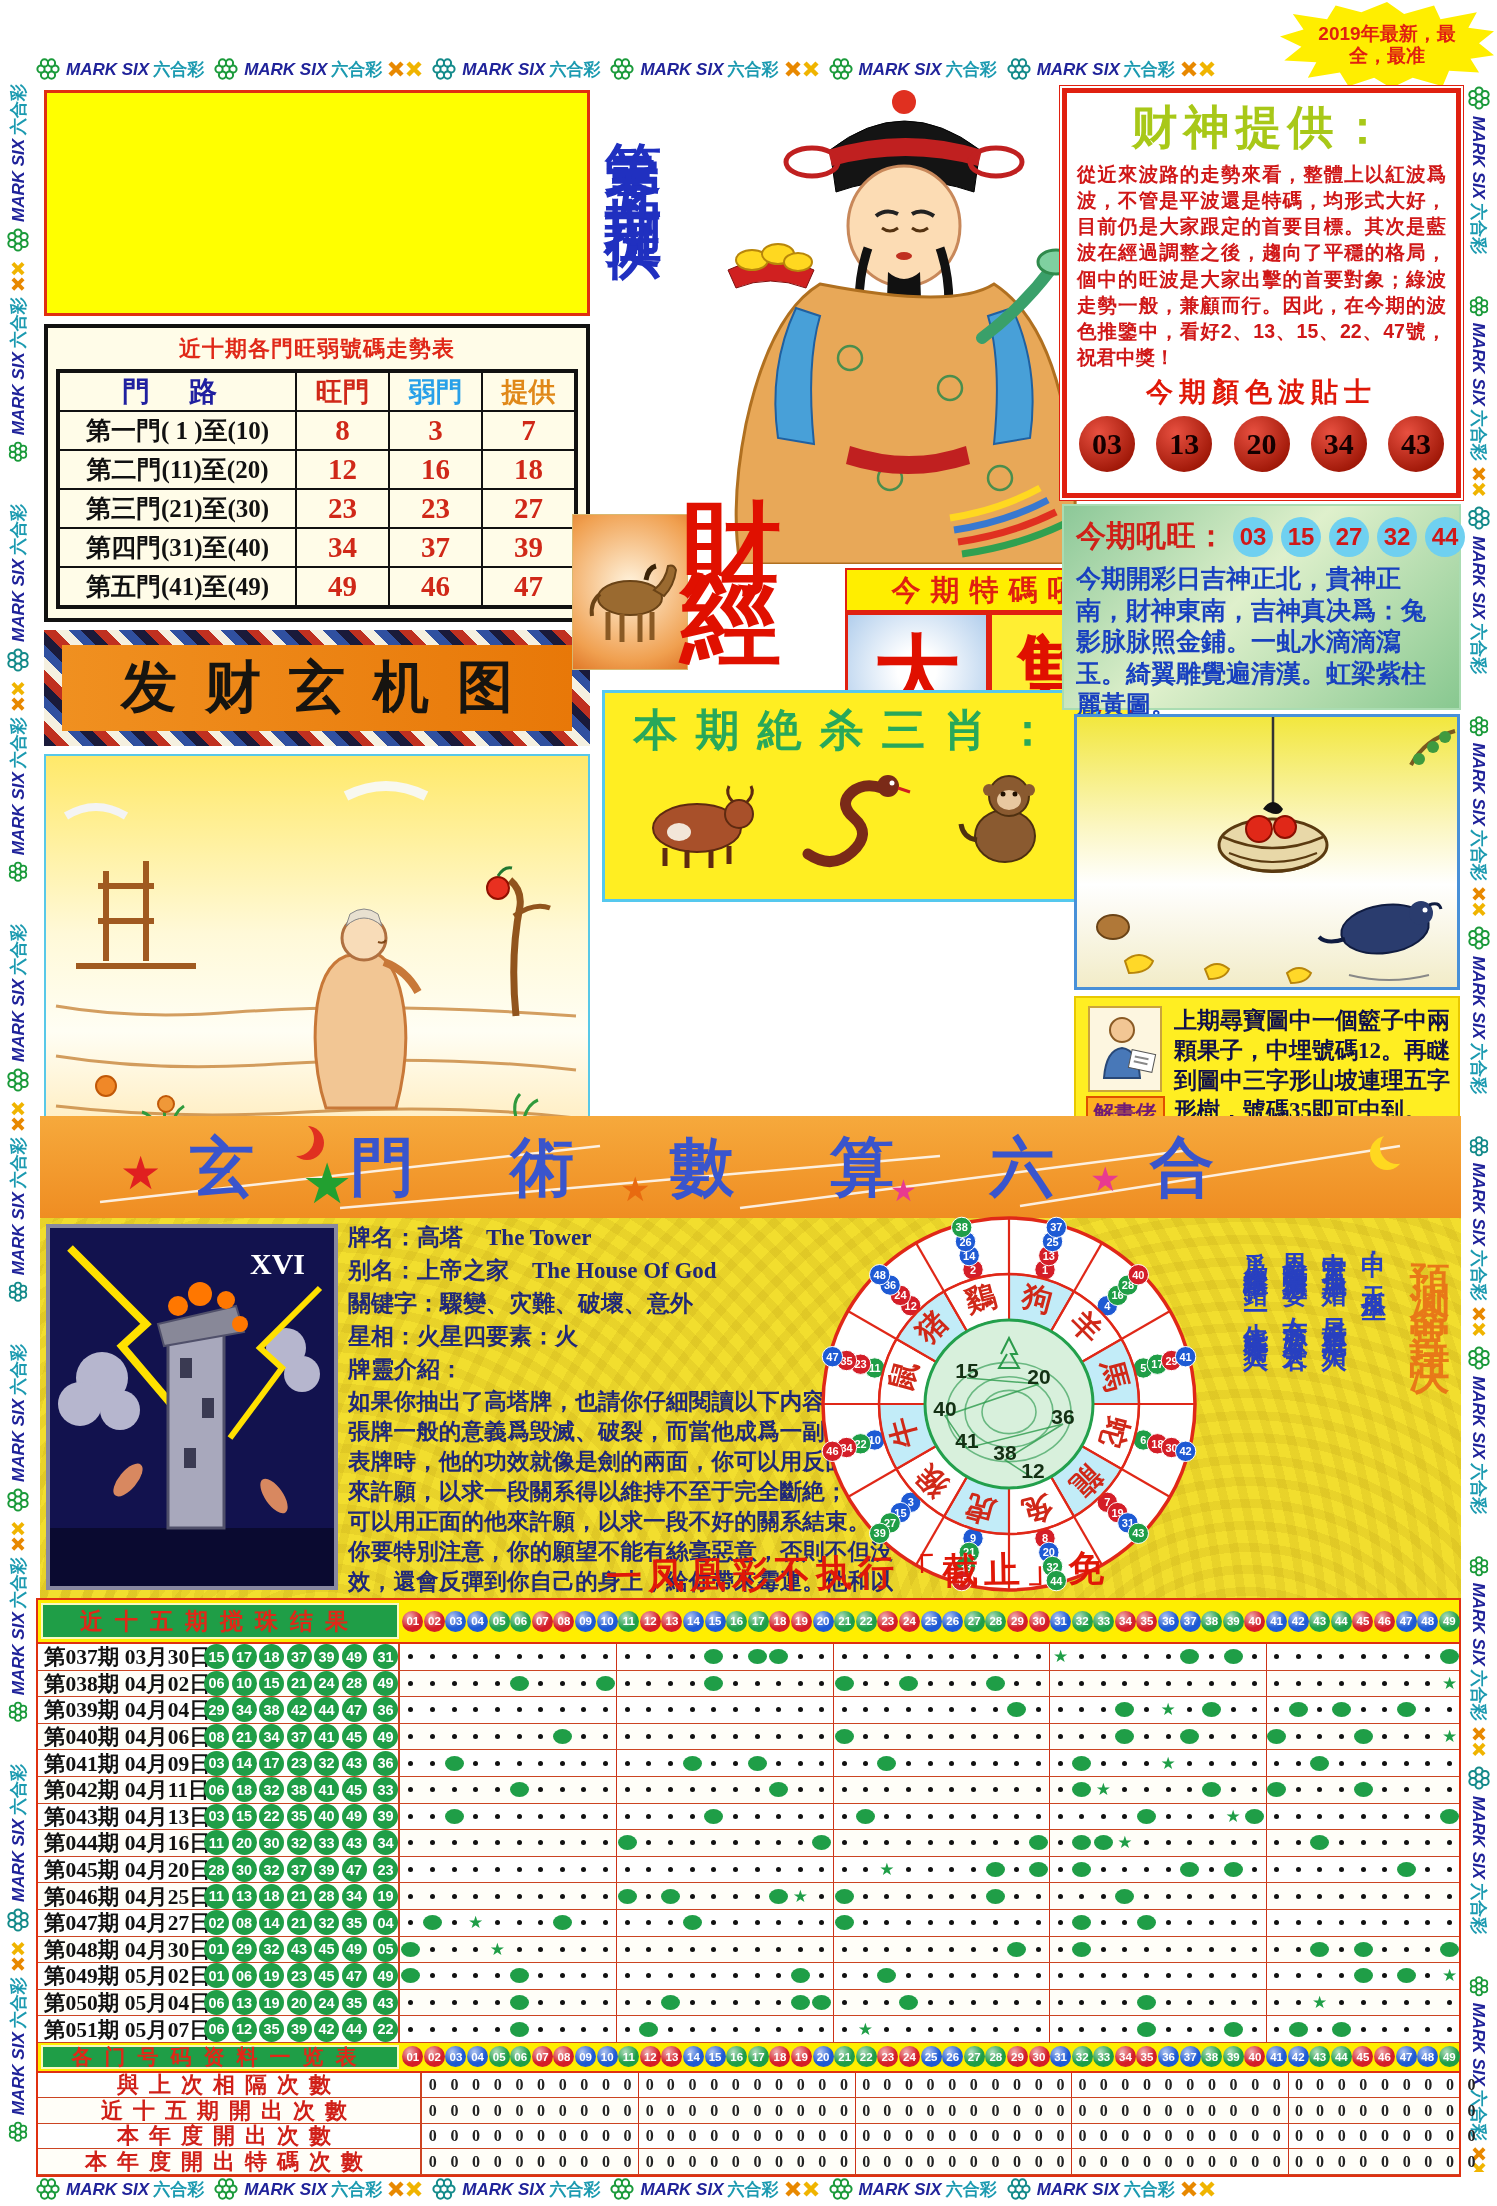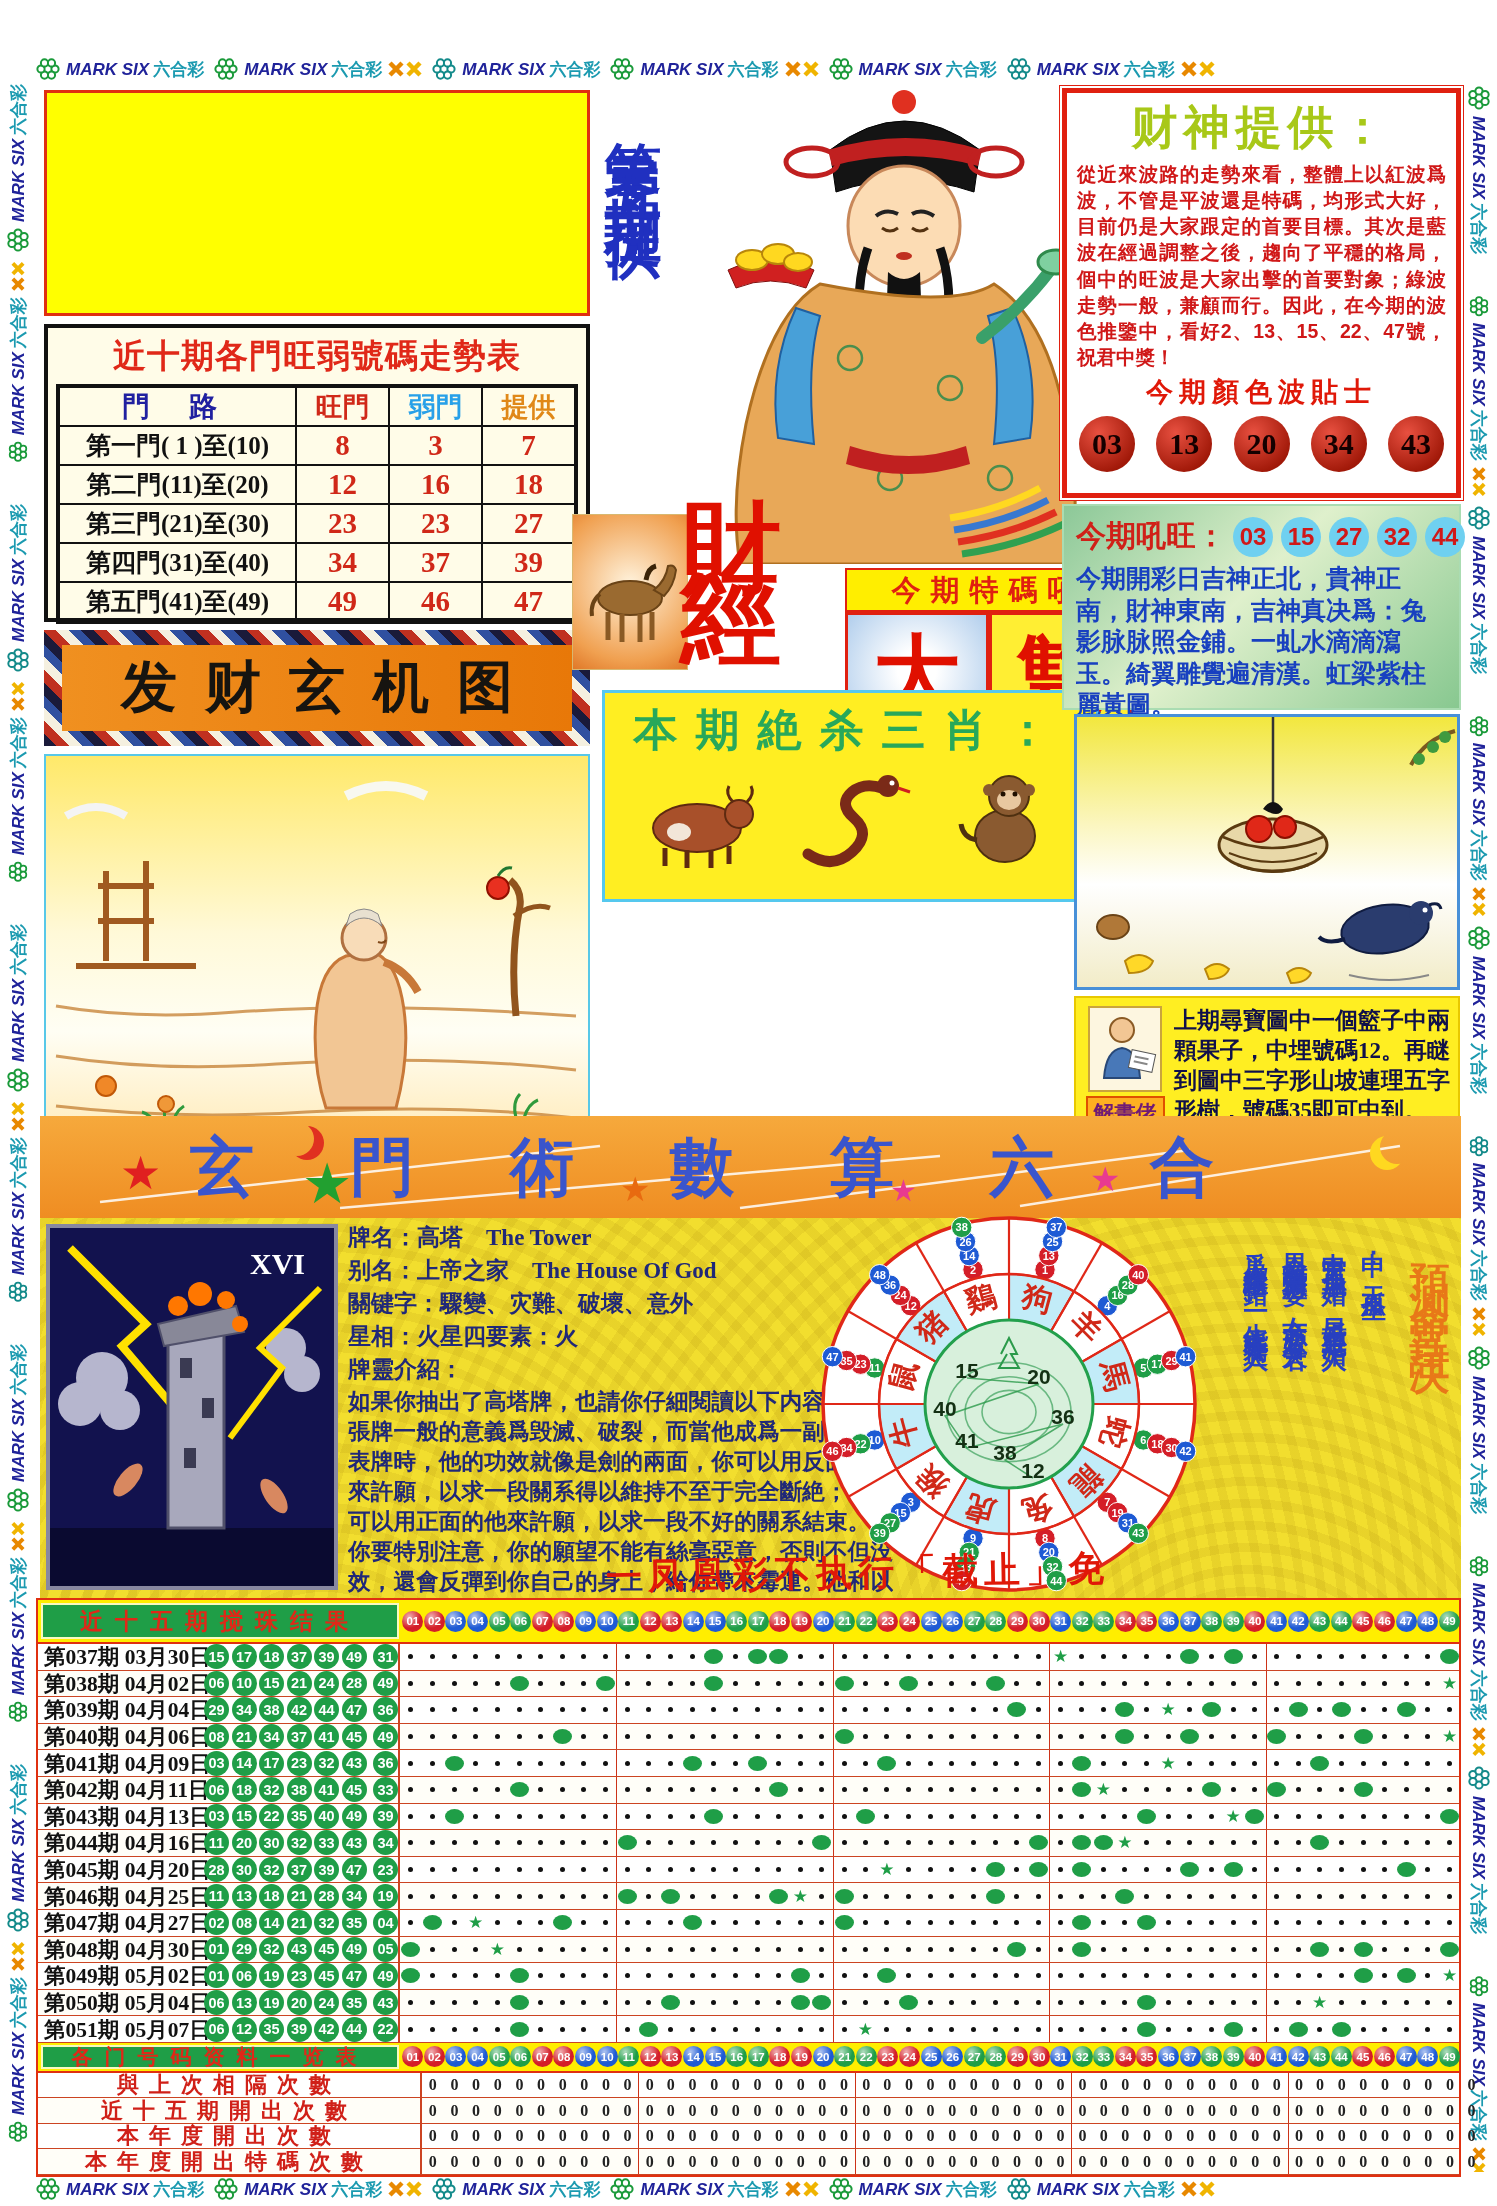--- a/index.html
+++ b/index.html
@@ -15,21 +15,21 @@
 .bbrand .cn{color:#1b9ab0;font-style:normal;margin-left:4px}
 .vrot{transform:rotate(-90deg)}
 .vrot2{transform:rotate(90deg)}
 
 .badge{left:1280px;top:2px;width:214px;height:86px;background:#ffee00;
  clip-path:polygon(50% 0%,58% 14%,72% 4%,75% 20%,92% 12%,88% 30%,100% 34%,93% 48%,100% 62%,89% 66%,93% 82%,79% 80%,76% 98%,62% 88%,52% 100%,44% 88%,32% 98%,28% 82%,13% 88%,17% 70%,2% 68%,10% 52%,0% 40%,11% 32%,6% 14%,22% 20%,26% 4%,38% 12%);
  display:flex;align-items:center;justify-content:center;text-align:center;color:#e02010;font-weight:bold;font-size:19px;line-height:1.15;padding:8px 26px}
 
 .ybox{left:44px;top:90px;width:546px;height:226px;background:#ffff00;border:3px solid #e03010}
 .trend{left:44px;top:324px;width:546px;height:298px;background:#fffce8;border:4px solid #111;padding:6px 8px}
-.trend-title{color:#e02818;font-weight:bold;font-size:33px;text-align:center;letter-spacing:1px;font-family:"Liberation Serif",serif}
+.trend-title{color:#e02818;font-weight:bold;font-size:22px;text-align:center;letter-spacing:1px;font-family:"Liberation Serif",serif}
 .trend-grid{display:grid;grid-template-columns:2.55fr 1fr 1fr 1fr;border:3px solid #111;margin-top:5px}
 .trend-grid div{border:1.5px solid #111;display:flex;align-items:center;justify-content:center;height:39px;font-weight:bold;font-family:"Liberation Serif",serif}
 .th0{color:#2020a0;font-size:28px;letter-spacing:16px}
 .th1{color:#d02818;font-size:27px}.th2{color:#28a0e8;font-size:27px}.th3{color:#e08818;font-size:27px}
 .tl{color:#111;font-size:25px}.tv{color:#d02818;font-size:29px}
 .facai{left:44px;top:630px;width:546px;height:116px;
  background:repeating-linear-gradient(45deg,#1a1a3a 0 9px,#c03020 9px 18px,#f5f0e0 18px 27px,#3050a0 27px 36px);padding:15px 18px}
 .facai-in{width:100%;height:100%;background:linear-gradient(90deg,#f09020,#e87808);display:flex;align-items:center;justify-content:center;
  color:#161410;font-weight:bold;font-size:56px;letter-spacing:28px;font-family:"DejaVu Serif",serif;text-indent:28px}
 .scene{left:44px;top:754px;width:546px;height:398px;border:2px solid #58c8e8;background:linear-gradient(180deg,#ffe96a 0%,#fff9d8 45%,#fffef4 70%,#ffe9b4 100%)}
@@ -628,20 +628,23 @@
           </svg>
           <span class="bbrand">MARK SIX<span class="cn">六合彩</span></span>
           <svg width="34" height="16" viewBox="0 0 34 16">
             <path d="M2,2 L14,14 M14,2 L2,14" stroke="#e88800" stroke-width="4.5"></path>
             <path d="M20,2 L32,14 M32,2 L20,14" stroke="#f0b400" stroke-width="4.5"></path>
           </svg>
         </div>
       </div>
     </div>
 
+  <div class="abs badge">
+      <span>2019年最新，最全，最准</span>
+    </div>
 
   <div class="abs ybox"></div>
 
   <div class="abs trend">
     <div class="trend-title">近十期各門旺弱號碼走勢表</div>
     <div class="trend-grid" id="trend-grid">
         <div class="th0">門 路</div>
         <div class="th1">旺門</div>
         <div class="th2">弱門</div>
         <div class="th3">提供</div>

